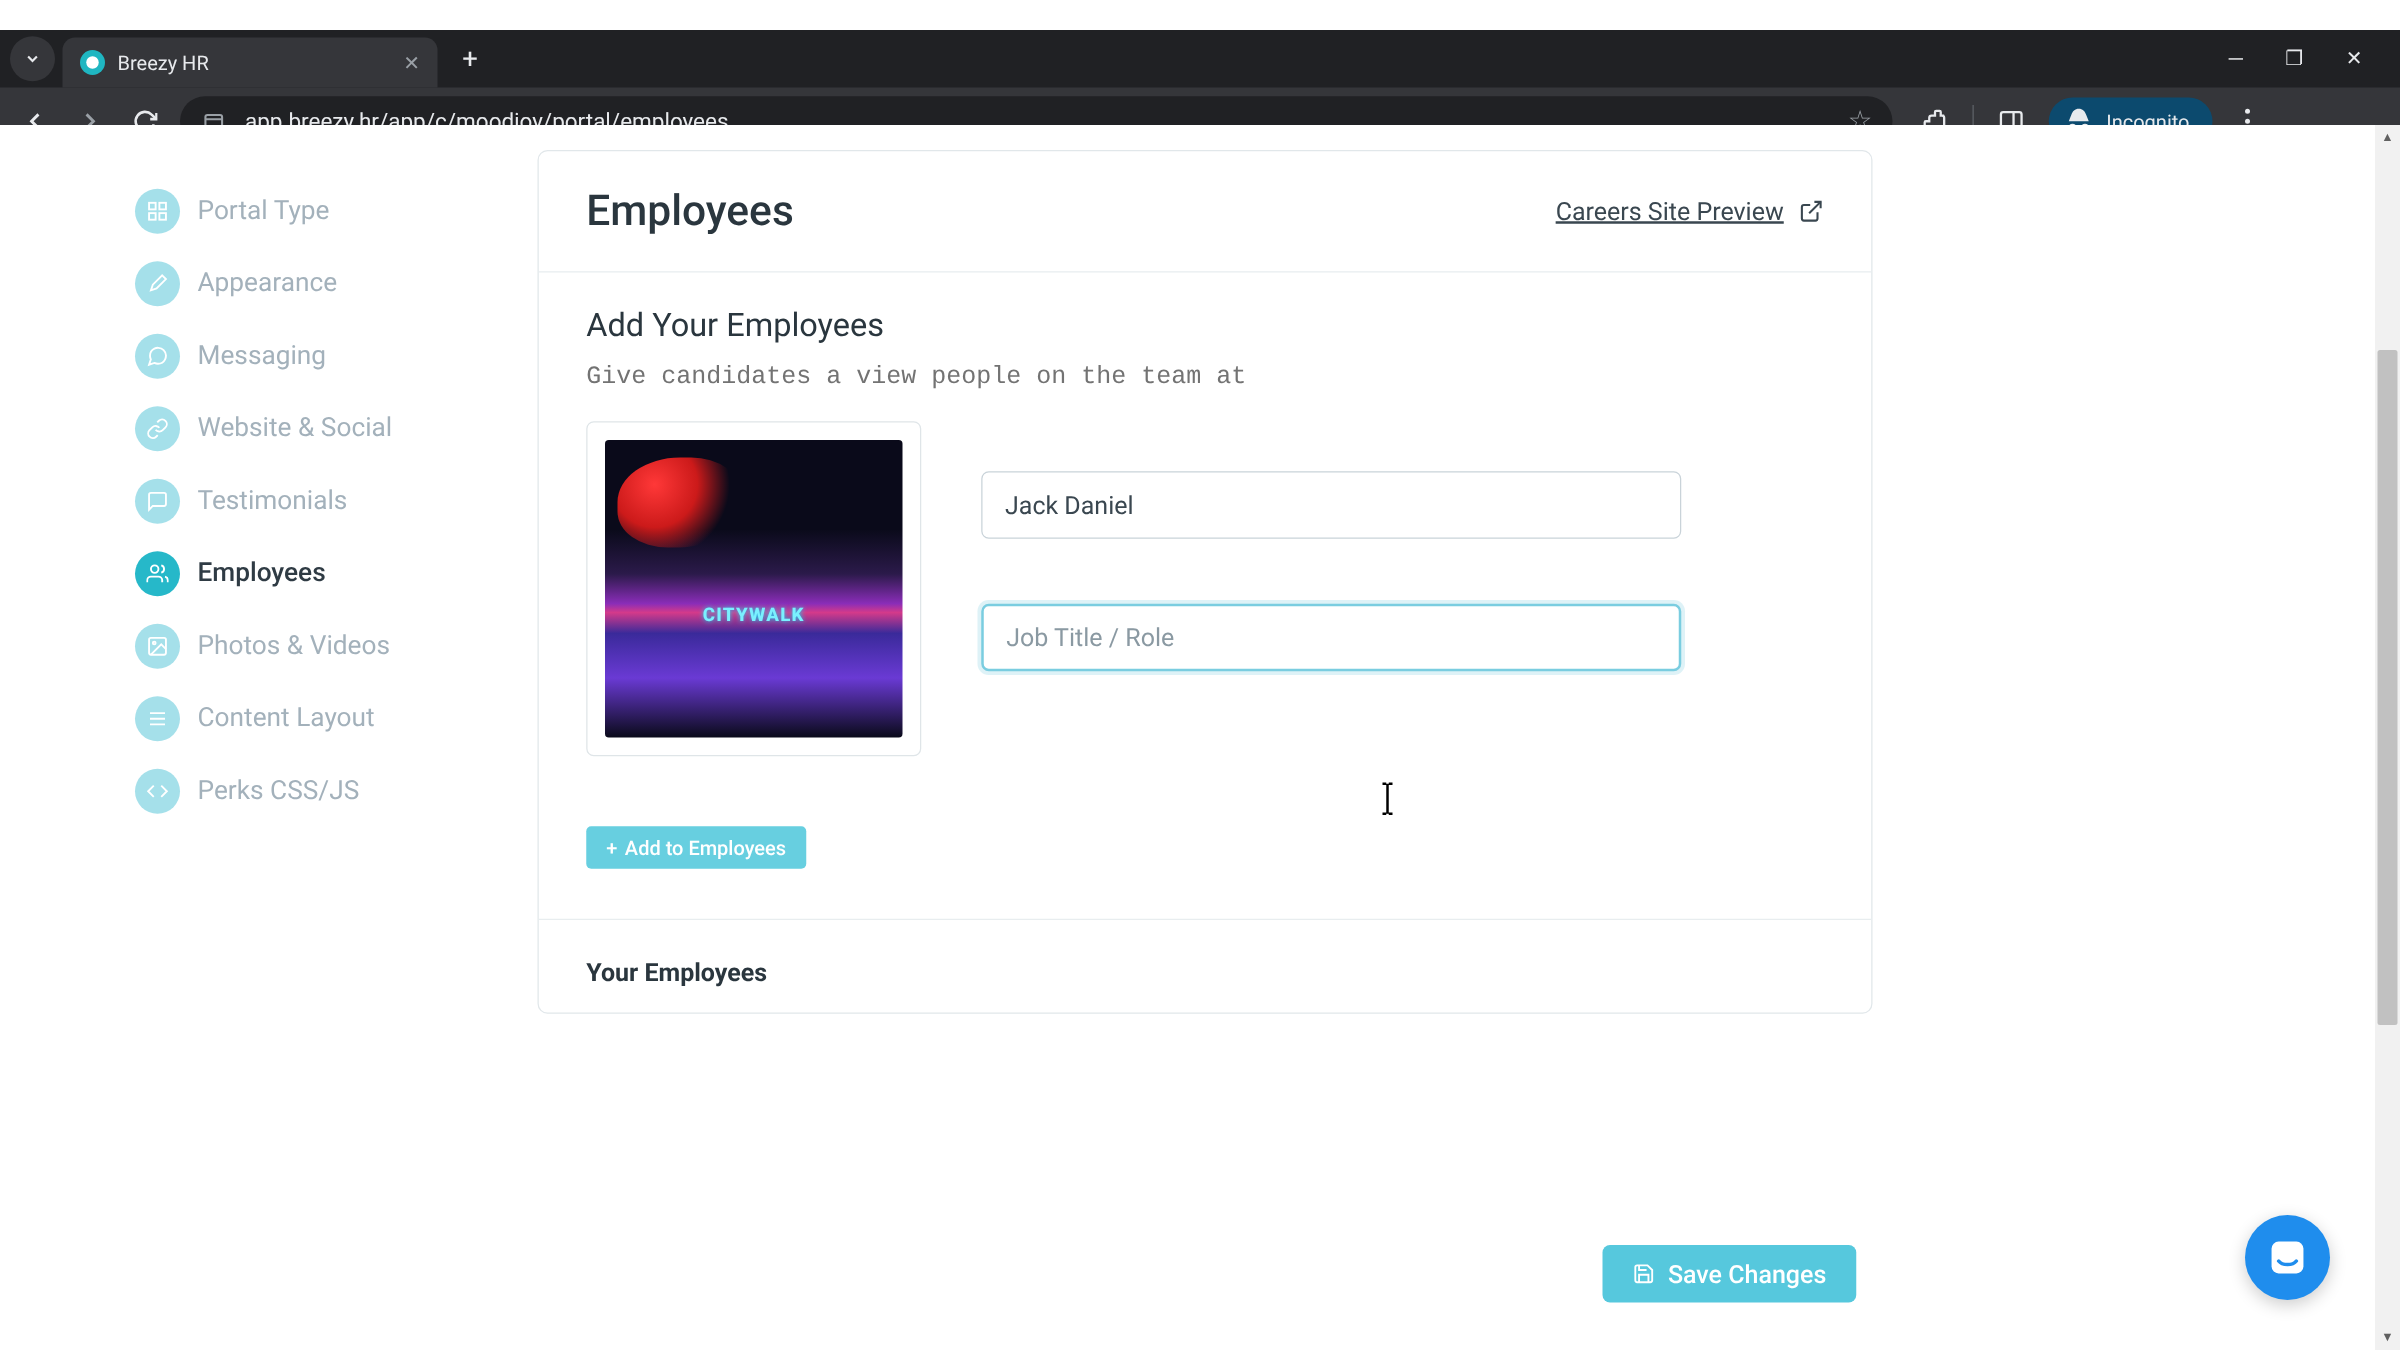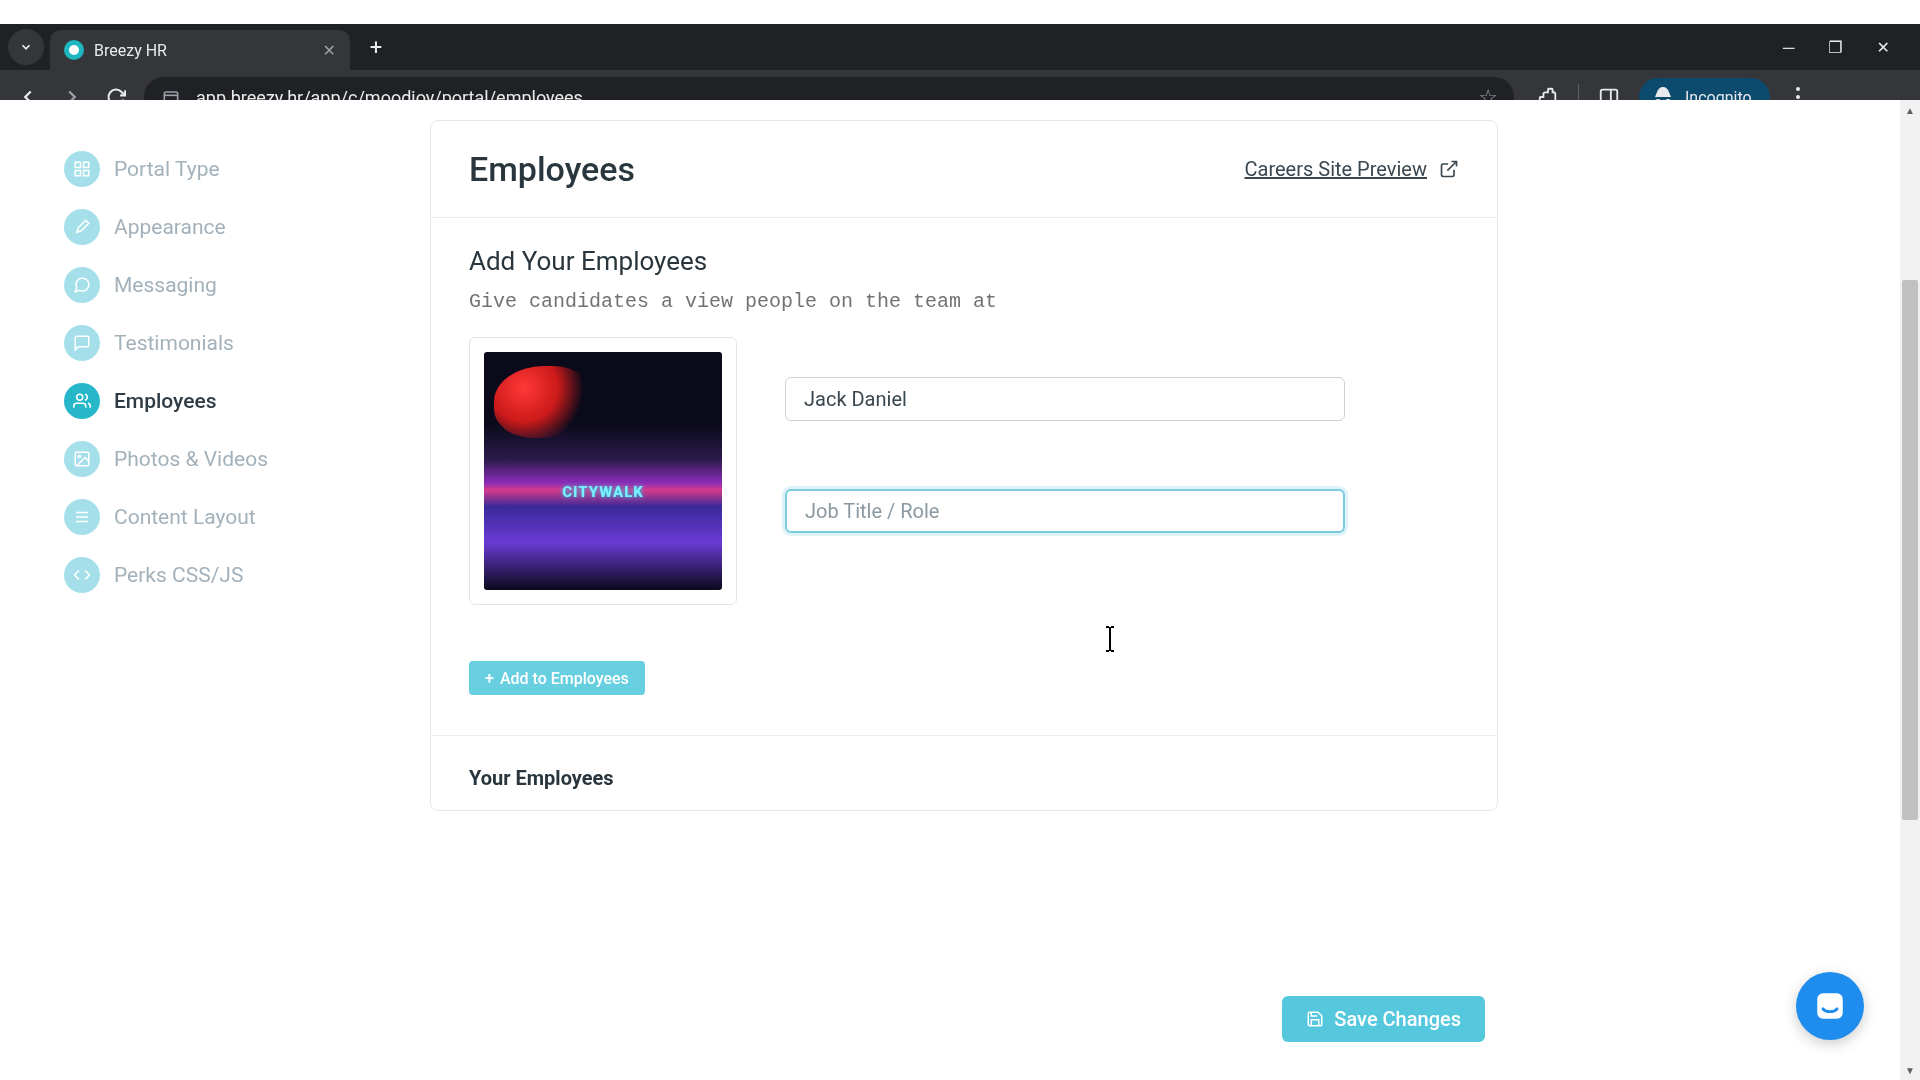--- a/index.html
+++ b/index.html
@@ -32,21 +32,21 @@
     .incognito-pill span { font-size: 16px; color: #e8eaed; }
     .menu-dots { width: 20px; display: flex; flex-direction: column; align-items: center; gap: 4px; }
     .menu-dots i { width: 4px; height: 4px; background: #e8eaed; border-radius: 50%; }
 
     
     .page { position: absolute; top: 100px; left: 0; right: 0; bottom: 0; background: #fff; display: flex; }
     .scroll-track { position: absolute; right: 0; top: 0; bottom: 0; width: 20px; background: #f1f1f1; }
     .scroll-arrow { width: 100%; height: 20px; display: flex; align-items: center; justify-content: center; color: #606060; font-size: 10px; }
     .scroll-thumb { position: absolute; right: 2px; width: 16px; background: #c1c1c1; border-radius: 2px; }
 
-    .sidebar { width: 430px; padding: 40px 0 0 64px; }
+    .sidebar { width: 430px; padding: 40px 0 0 108px; }
     .side-item { display: flex; align-items: center; gap: 14px; height: 58px; cursor: pointer; }
     .side-icon { width: 36px; height: 36px; border-radius: 50%; background: #a5e0ea; display: flex; align-items: center; justify-content: center; }
     .side-icon svg { stroke: #fff; fill: none; stroke-width: 2; }
     .side-item.active .side-icon { background: #26b8c9; }
     .side-label { font-size: 21px; color: #a3b1bb; font-weight: 400; }
     .side-item.active .side-label { color: #2f3b44; font-weight: 500; }
 
     .main { flex: 1; padding: 0 12px 0 0; }
     .content-card { border: 1px solid #e1e7ea; border-radius: 8px; margin: 20px 410px 0 0; background: #fff; }
     .card-header { display: flex; align-items: center; justify-content: space-between; padding: 28px 38px; border-bottom: 1px solid #e8edef; }
@@ -57,21 +57,21 @@
     .section-title { font-size: 26px; font-weight: 400; color: #2a363e; margin-bottom: 14px; }
     .section-sub { font-size: 20px; color: #737373; margin-bottom: 24px; font-family: Liberation Mono, monospace; }
 
     .employee-row { display: flex; gap: 48px; align-items: flex-start; }
     .photo-box { width: 268px; height: 268px; border: 1px solid #dfe5e8; border-radius: 6px; padding: 14px; }
     .photo { width: 100%; height: 100%; border-radius: 3px; background: linear-gradient(180deg, #0a0a1a 0%, #0a0a1a 30%, #2b1a4a 45%, #8a2db8 55%, #d43a8a 58%, #3a2a9a 65%, #6a3ad4 80%, #0a0a1a 100%); position: relative; overflow: hidden; }
     .photo::before { content: "CITYWALK"; position: absolute; top: 55%; left: 50%; transform: translateX(-50%); font-size: 15px; font-weight: 800; color: #7af0ff; text-shadow: 0 0 4px #00e0ff; letter-spacing: 1px; }
     .photo::after { content: ""; position: absolute; top: 6%; left: 4%; width: 42%; height: 30%; background: radial-gradient(circle at 30% 30%, #ff3838 0%, #cc1a1a 40%, transparent 70%); border-radius: 50% 40% 50% 40%; }
 
     .fields { flex: 1; padding-top: 40px; max-width: 560px; }
-    .text-input { width: 100%; height: 44px; border: 1px solid #c9d3d9; border-radius: 6px; padding: 0 18px; font-size: 20px; color: #3a4750; margin-bottom: 68px; }
+    .text-input { width: 100%; height: 54px; border: 1px solid #c9d3d9; border-radius: 6px; padding: 0 18px; font-size: 20px; color: #3a4750; margin-bottom: 52px; }
     .text-input::placeholder { color: #8a99a2; }
     .text-input.focused { border: 2px solid #7acde0; box-shadow: 0 0 0 3px rgba(122, 205, 224, 0.25); }
     .cursor-caret { position: relative; }
 
     .add-btn { height: 34px; background: #67cfe0; color: #fff; border: none; border-radius: 4px; padding: 0 16px; font-size: 16px; font-weight: 500; display: flex; align-items: center; gap: 6px; margin-top: 56px; }
 
     .your-emp-title { font-size: 20px; color: #2a363e; padding: 30px 38px 20px; border-top: 1px solid #e8edef; }
 
     .save-bar { position: absolute; bottom: 38px; right: 435px; }
     .save-btn { height: 46px; background: #56c8dd; color: #fff; border: none; border-radius: 6px; padding: 0 24px; font-size: 20px; font-weight: 500; display: flex; align-items: center; gap: 10px; }
@@ -183,20 +183,29 @@
         </div>
       <span class="side-label">Appearance</span>
     </div>
     <div class="side-item">
       <div class="side-icon">
           <svg width="18" height="18" viewBox="0 0 24 24">
             <path d="M21 11.5a8.38 8.38 0 0 1-.9 3.8 8.5 8.5 0 0 1-7.6 4.7 8.38 8.38 0 0 1-3.8-.9L3 21l1.9-5.7a8.38 8.38 0 0 1-.9-3.8 8.5 8.5 0 0 1 4.7-7.6 8.38 8.38 0 0 1 3.8-.9h.5a8.48 8.48 0 0 1 8 8v.5z"></path>
           </svg>
         </div>
       <span class="side-label">Messaging</span>
+    </div>
+    <div class="side-item">
+      <div class="side-icon">
+          <svg width="18" height="18" viewBox="0 0 24 24">
+            <path d="M10 13a5 5 0 0 0 7.54.54l3-3a5 5 0 0 0-7.07-7.07l-1.72 1.71"></path>
+            <path d="M14 11a5 5 0 0 0-7.54-.54l-3 3a5 5 0 0 0 7.07 7.07l1.71-1.71"></path>
+          </svg>
+        </div>
+      <span class="side-label">Website &amp; Social</span>
     </div>
     <div class="side-item">
       <div class="side-icon">
           <svg width="18" height="18" viewBox="0 0 24 24">
             <path d="M21 15a2 2 0 0 1-2 2H7l-4 4V5a2 2 0 0 1 2-2h14a2 2 0 0 1 2 2z"></path>
           </svg>
         </div>
       <span class="side-label">Testimonials</span>
     </div>
     <div class="side-item active">

